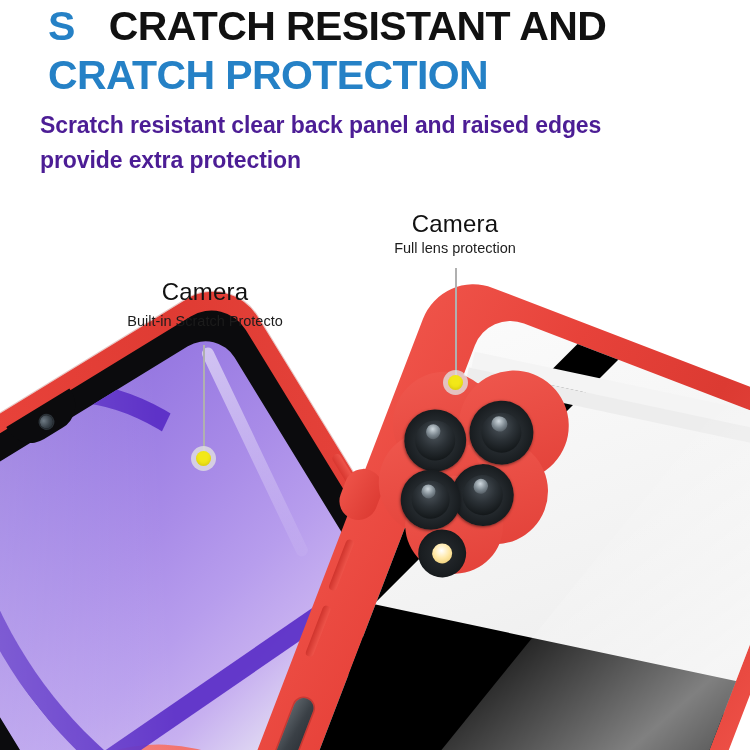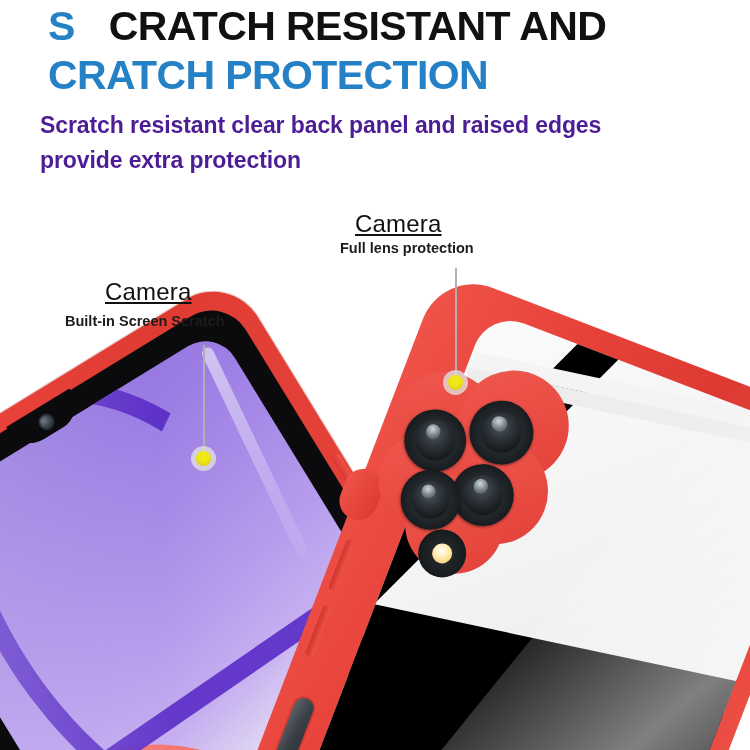--- a/index.html
+++ b/index.html
@@ -25,25 +25,25 @@
 
   .subtext {
     position:absolute; left:40px; top:108px; width:620px;
     font-size:23px; line-height:35px; color:#4c1d95; font-weight:700;
     letter-spacing:-0.1px;
   }
 
   
   .callout-title {
     position:absolute; font-size:24px; font-weight:400; color:#111;
-    text-align:left; white-space:nowrap; letter-spacing:0.2px;text-decoration:underline;
+    text-align:center; white-space:nowrap; letter-spacing:0.2px;
   }
   .callout-sub {
-    position:absolute; font-size:14.5px; font-weight:700; color:#1c1c1c;
-    white-space:nowrap;
+    position:absolute; font-size:14.5px; font-weight:400; color:#1c1c1c;
+    text-align:center; white-space:nowrap;
   }
   #screen-title { left:105px; top:278px; width:200px; }
   #screen-sub   { left:65px;  top:313px; width:280px; }
   #camera-title { left:355px; top:210px; width:200px; }
   #camera-sub   { left:340px; top:240px; width:230px; }
 
   
   .leader { position:absolute; width:1.6px; background:#b0b0b0; }
   #leader-screen { left:203px; top:345px; height:108px; }
   #leader-camera { left:455px; top:268px; height:110px; }
@@ -318,21 +318,21 @@
     <div class="side-btn" id="power-btn"></div>
   </div>
 
   <div class="headline" id="hl1"><span class="hl-blue">S</span><span class="hl-black">CRATCH RESISTANT AND</span></div>
 
   <div class="headline hl-blue" id="hl2">CRATCH PROTECTION</div>
 
   <div class="subtext">Scratch resistant clear back panel and raised edges provide extra protection</div>
 
   <div class="callout-title" id="screen-title">Camera</div>
-  <div class="callout-sub" id="screen-sub">Built-in Screen Scratch</div>
+  <div class="callout-sub" id="screen-sub">Built-in Scratch Protecto</div>
   <div class="leader" id="leader-screen"></div>
   <div class="marker" id="marker-screen"></div>
 
   <div class="callout-title" id="camera-title">Camera</div>
   <div class="callout-sub" id="camera-sub">Full lens protection</div>
   <div class="leader" id="leader-camera"></div>
   <div class="marker" id="marker-camera"></div>
 
 </div>
 

